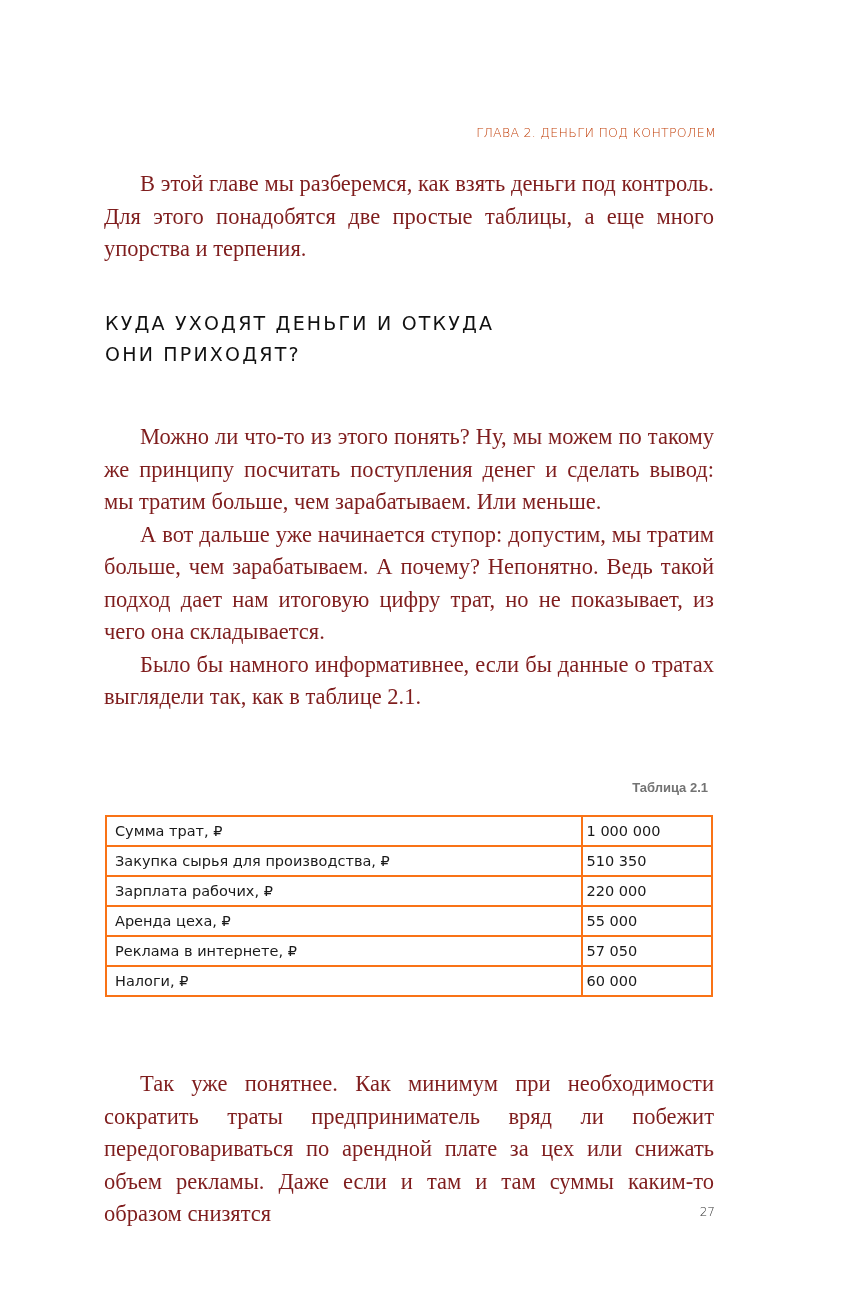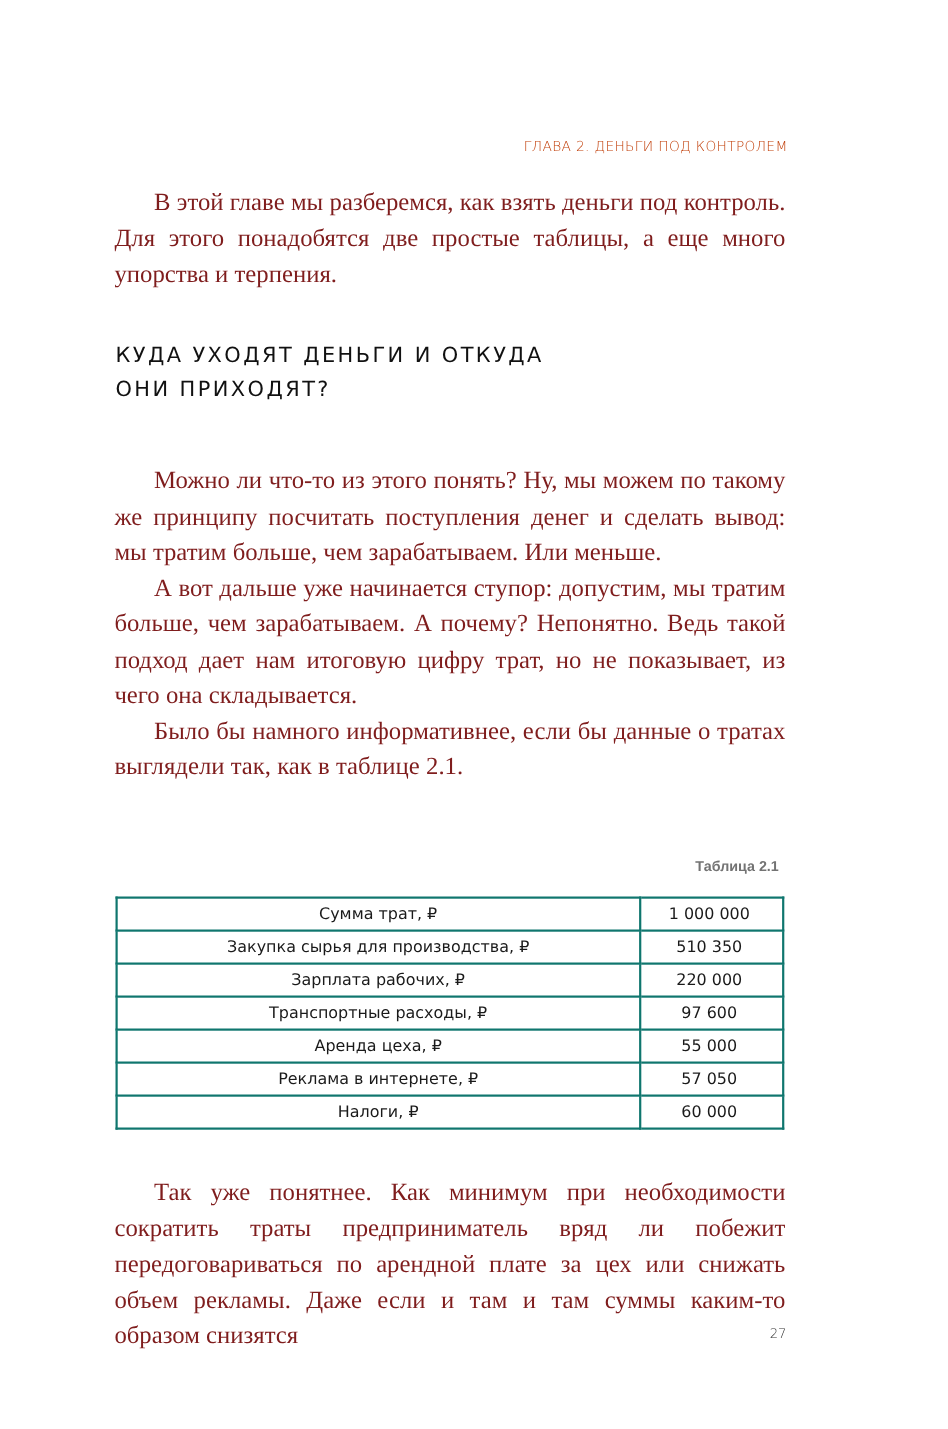--- a/index.html
+++ b/index.html
@@ -72,26 +72,25 @@
       top: 815px;
       left: 105px;
       width: 608px;
       border-collapse: collapse;
       border: 2px solid #111;
       font-family: "DejaVu Sans", sans-serif;
       font-size: 14.5px;
       color: #1a1a1a;
     }
     table.expenses td {
-      border: 2px solid #0f766e;
+      border: 2px solid #f97316;
       height: 28px;
       padding: 0 8px;
       vertical-align: middle;
       white-space: nowrap;
-      text-align: center;
     }
     table.expenses td.label { width: 456px; }
     table.expenses td.value { width: 116px; padding-left: 4px; }
     .page-number {
       position: absolute;
       top: 1205px;
       right: 147px;
       font-family: "DejaVu Sans", sans-serif;
       font-size: 12px;
       font-weight: 300;
@@ -128,24 +127,20 @@
     </tr>
     <tr>
       <td class="label">Закупка сырья для производства, ₽</td>
       <td class="value">510 350</td>
     </tr>
     <tr>
       <td class="label">Зарплата рабочих, ₽</td>
       <td class="value">220 000</td>
     </tr>
     <tr>
-      <td class="label">Транспортные расходы, ₽</td>
-      <td class="value">97 600</td>
-    </tr>
-    <tr>
       <td class="label">Аренда цеха, ₽</td>
       <td class="value">55 000</td>
     </tr>
     <tr>
       <td class="label">Реклама в интернете, ₽</td>
       <td class="value">57 050</td>
     </tr>
     <tr>
       <td class="label">Налоги, ₽</td>
       <td class="value">60 000</td>

